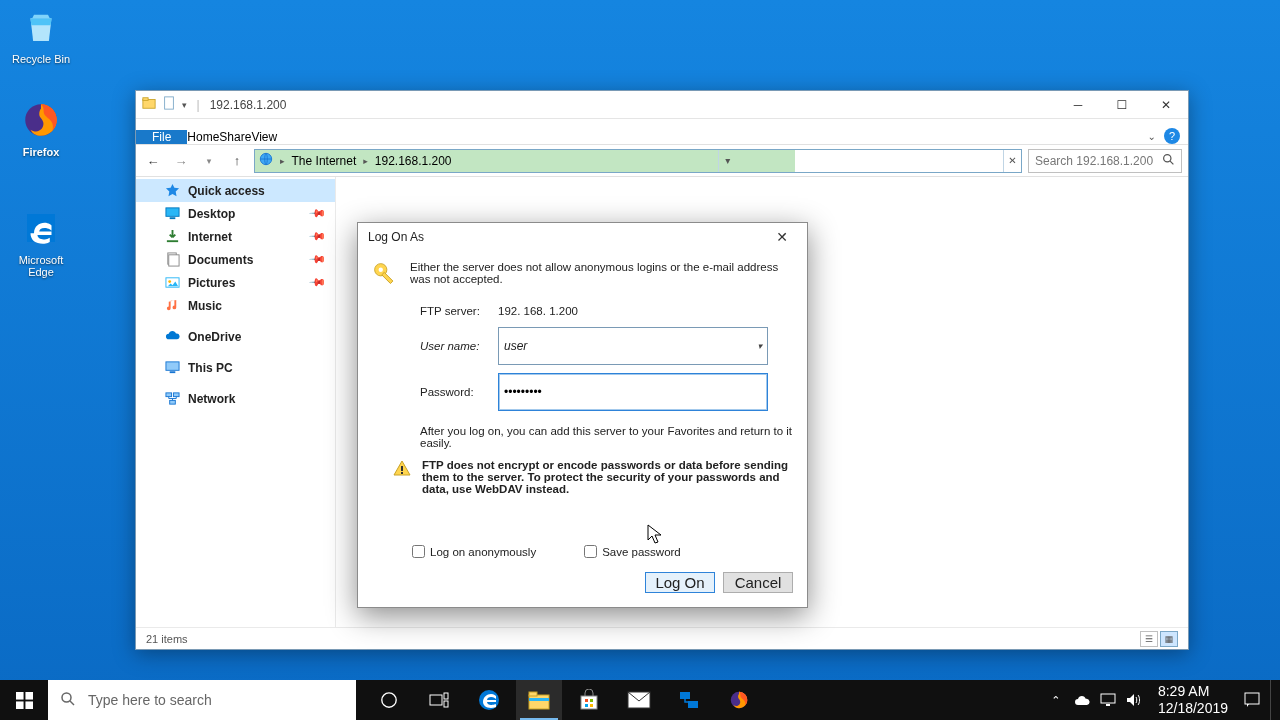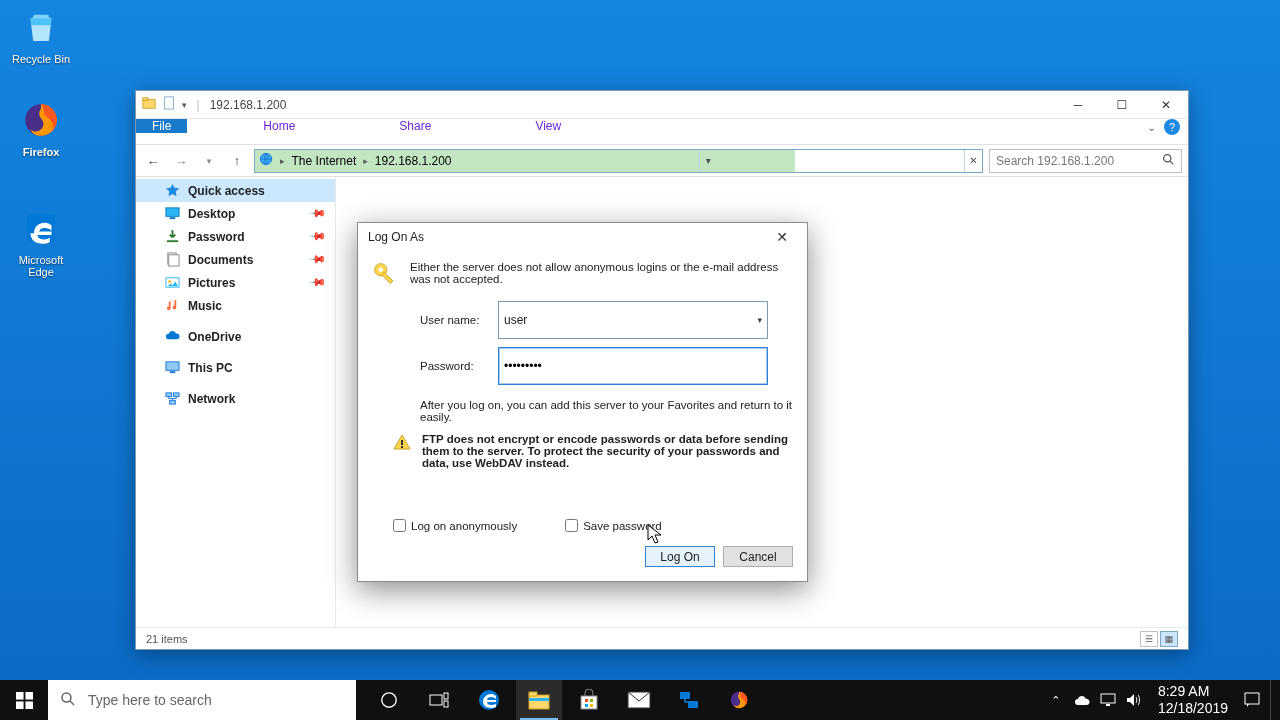--- a/index.html
+++ b/index.html
@@ -17,36 +17,36 @@
     background: #fff; border: 1px solid #7a9ab5; box-shadow: 0 4px 20px rgba(0,0,0,0.35);
     display: flex; flex-direction: column;
   }
   .titlebar { height: 28px; background: #fff; display: flex; align-items: center; padding-left: 6px; font-size: 12px; color: #444; border-bottom: 1px solid #e5e5e5; }
   .titlebar .tb-icons { display: flex; align-items: center; gap: 6px; padding-right: 6px; }
   .titlebar .tb-sep { color: #bbb; margin: 0 4px; }
   .titlebar .tb-title { margin-left: 6px; }
   .win-controls { margin-left: auto; display: flex; }
   .win-controls div { width: 44px; height: 28px; display: flex; align-items: center; justify-content: center; color: #333; font-size: 12px; }
 
-  .ribbon { height: 26px; background: #fff; display: flex; align-items: flex-start; border-bottom: 1px solid #e1e1e1; font-size: 12px; gap: 48px; }
+  .ribbon { height: 26px; background: #fff; display: flex; align-items: flex-end; border-bottom: 1px solid #e1e1e1; font-size: 12px; }
   .ribbon .file-tab { background: #1979ca; color: #fff; padding: 0 16px; display: flex; align-items: center; }
-  .ribbon .tab { padding: 0 28px; display: flex; align-items: center; color: #6d28d9; }
+  .ribbon .tab { padding: 0 0; display: flex; align-items: center; color: #000000; }
   .ribbon .spacer { flex: 1; }
   .ribbon .rb-right { display: flex; align-items: center; padding-right: 8px; gap: 8px; color: #555; }
   .rb-help { width: 16px; height: 16px; border-radius: 50%; background: #1e88e5; color: #fff; font-size: 11px; display: flex; align-items: center; justify-content: center; }
 
   .navbar { height: 32px; display: flex; align-items: center; padding: 0 6px; gap: 6px; border-bottom: 1px solid #e1e1e1; }
   .nav-btn { width: 22px; height: 22px; display: flex; align-items: center; justify-content: center; color: #888; font-size: 13px; }
   .nav-btn.active { color: #333; }
   .addrbar { flex: 1; height: 24px; border: 1px solid #7aa7c7; display: flex; align-items: center; position: relative; }
   .addr-fill { position: absolute; left: 0; top: 0; bottom: 0; width: 540px; background: #8fd18f; opacity: 0.55; }
   .addr-content { position: relative; display: flex; align-items: center; font-size: 12px; padding-left: 4px; gap: 4px; height: 100%; }
   .crumb-sep { color: #555; font-size: 9px; padding: 0 3px; }
   .addr-drop, .addr-stop { width: 18px; height: 22px; display: flex; align-items: center; justify-content: center; font-size: 10px; color: #555; border-left: 1px solid #c0d5e5; position: relative; z-index: 2; margin-left: auto; }
-  .searchbox { width: 193px; height: 24px; border: 1px solid #c0c0c0; display: flex; align-items: center; padding: 0 6px; font-size: 12px; color: #777; }
+  .searchbox { width: 154px; height: 24px; border: 1px solid #c0c0c0; display: flex; align-items: center; padding: 0 6px; font-size: 12px; color: #777; }
   .searchbox .mag { margin-left: auto; color: #555; }
 
   .body-area { flex: 1; display: flex; min-height: 0; }
   .sidebar { width: 200px; border-right: 1px solid #eaeaea; padding: 2px 0; overflow: hidden; font-weight: bold; }
   .sb-item { display: flex; align-items: center; height: 23px; font-size: 12px; color: #222; padding-left: 28px; gap: 8px; position: relative; }
   .sb-item.selected { background: #cce8ff; }
   .sb-pin { position: absolute; right: 10px; color: #666; font-size: 11px; transform: rotate(45deg); }
   .sb-spacer { height: 8px; }
   .sb-icon { width: 16px; height: 16px; display: flex; align-items: center; justify-content: center; }
   .sb-icon svg { width: 15px; height: 15px; }
@@ -65,25 +65,25 @@
   .dlg-body { padding: 10px 14px 14px; font-size: 11.5px; color: #222; }
   .dlg-row { display: flex; margin-top: 6px; }
   .dlg-msg { display: flex; gap: 10px; }
   .dlg-key { width: 78px; }
   input.dlg-input, .dlg-combo { width: 270px; height: 22px; border: 1px solid #7a9ab5; font-size: 12px; padding: 18px 5px; }
   .dlg-combo { display: flex; align-items: center; background: #fff; }
   .dlg-combo .arrow { margin-left: auto; font-size: 9px; color: #444; }
   input.dlg-input.focused { border: 1px solid #2e83d9; box-shadow: inset 0 0 0 1px #a3c9ec; }
   .dlg-info { margin-top: 14px; margin-left: 48px; }
   .dlg-warn { display: flex; gap: 10px; margin-top: 10px; font-weight: bold; }
-  .dlg-checks { margin-top: 50px; display: flex; gap: 48px; margin-left: 21px; }
+  .dlg-checks { margin-top: 50px; display: flex; gap: 48px; margin-left: 40px; }
   .dlg-check { display: flex; align-items: center; gap: 5px; }
   .dlg-check input { width: 13px; height: 13px; }
   .dlg-buttons { display: flex; justify-content: flex-end; gap: 8px; margin-top: 14px; }
-  .dlg-btn { min-width: 70px; height: 21px; border: 1px solid #adadad; background: #e1e1e1; font-size: 12px; display: flex; align-items: center; justify-content: center; }
+  .dlg-btn { min-width: 70px; height: 21px; border: 1px solid #adadad; background: #e1e1e1; font-size: 15px; display: flex; align-items: center; justify-content: center; }
   .dlg-btn.default { border: 1px solid #2e83d9; background: #e5f1fb; }
 
   
   .cursor { position: absolute; left: 647px; top: 524px; width: 16px; height: 22px; z-index: 50; }
 
   
   .taskbar { position: absolute; left: 0; bottom: 0; width: 1280px; height: 40px; background: #101010; display: flex; align-items: center; color: #fff; }
   .start { width: 48px; height: 40px; display: flex; align-items: center; justify-content: center; }
   .searchbar { width: 308px; height: 40px; background: #fff; color: #666; display: flex; align-items: center; padding: 0 12px; font-size: 14px; gap: 12px; }
   .tb-center { flex: 1; display: flex; align-items: center; padding-left: 10px; gap: 4px; }
@@ -221,21 +221,21 @@
         <span>Desktop</span>
         <span class="sb-pin">📌</span>
       </div>
       <div class="sb-item">
         <span class="sb-icon">
             <svg viewBox="0 0 16 16">
               <path fill="#2e7d32" d="M8 1v8m0 0l-3-3m3 3l3-3" stroke="#2e7d32" stroke-width="2"></path>
               <rect x="2" y="12" width="12" height="2" fill="#2e7d32"></rect>
             </svg>
           </span>
-        <span>Password</span>
+        <span>Internet</span>
         <span class="sb-pin">📌</span>
       </div>
       <div class="sb-item">
         <span class="sb-icon">
             <svg viewBox="0 0 16 16">
               <rect x="3" y="1" width="9" height="12" fill="#fff" stroke="#888"></rect>
               <rect x="4" y="3" width="11" height="12" fill="#fff" stroke="#888"></rect>
             </svg>
           </span>
         <span>Documents</span>
@@ -314,21 +314,25 @@
       <span>
         <svg width="28" height="28" viewBox="0 0 32 32">
             <circle cx="10" cy="10" r="7" fill="#ffd54f" stroke="#c9a227"></circle>
             <circle cx="10" cy="10" r="2.5" fill="#fff"></circle>
             <rect x="14" y="13" width="14" height="4" fill="#ffd54f" stroke="#c9a227" transform="rotate(45 14 13)"></rect>
           </svg>
       </span>
       <span style="flex:1;">Either the server does not allow anonymous logins or the e-mail address was not accepted.</span>
     </div>
 
-    <div class="dlg-row" style="margin-left:48px; margin-top:10px; align-items:center;">
+    <div class="dlg-row" style="margin-left:48px; margin-top:14px;">
+      <span class="dlg-key">FTP server:</span>
+      <span>192. 168. 1.200</span>
+    </div>
+    <div class="dlg-row" style="margin-left:48px; margin-top:10px; align-items:center;font-style:italic;">
       <span class="dlg-key">User name:</span>
       <div class="dlg-combo">
         <span>user</span>
         <span class="arrow">▾</span>
       </div>
     </div>
     <div class="dlg-row" style="margin-left:48px; margin-top:8px; align-items:center;">
       <span class="dlg-key">Password:</span>
       <input class="dlg-input focused" type="text" value="•••••••••" style="">
     </div>

